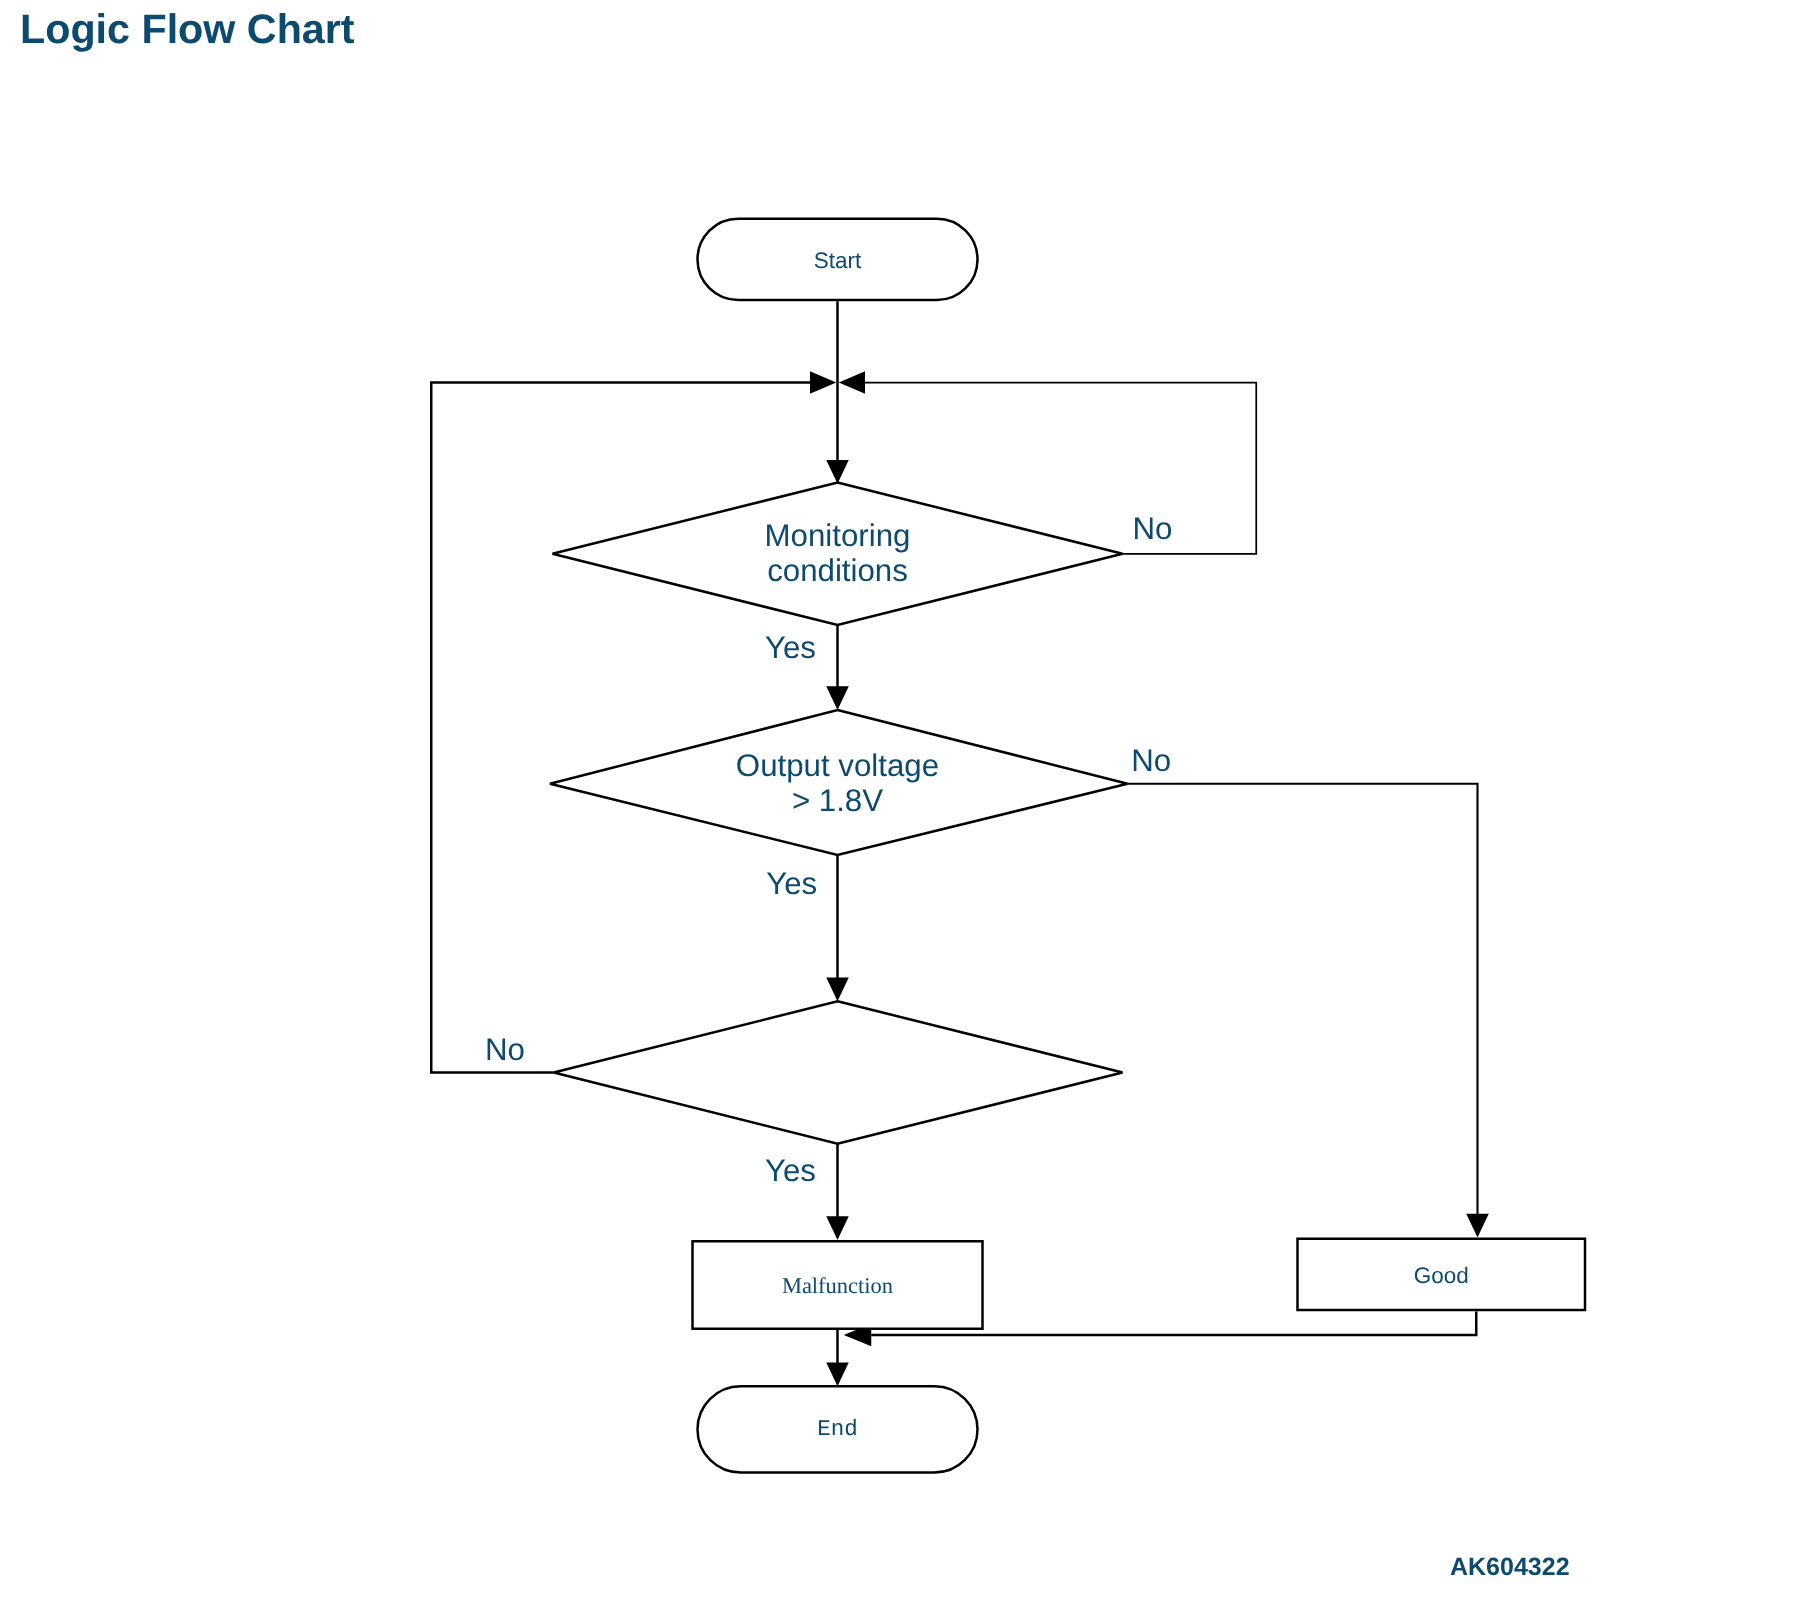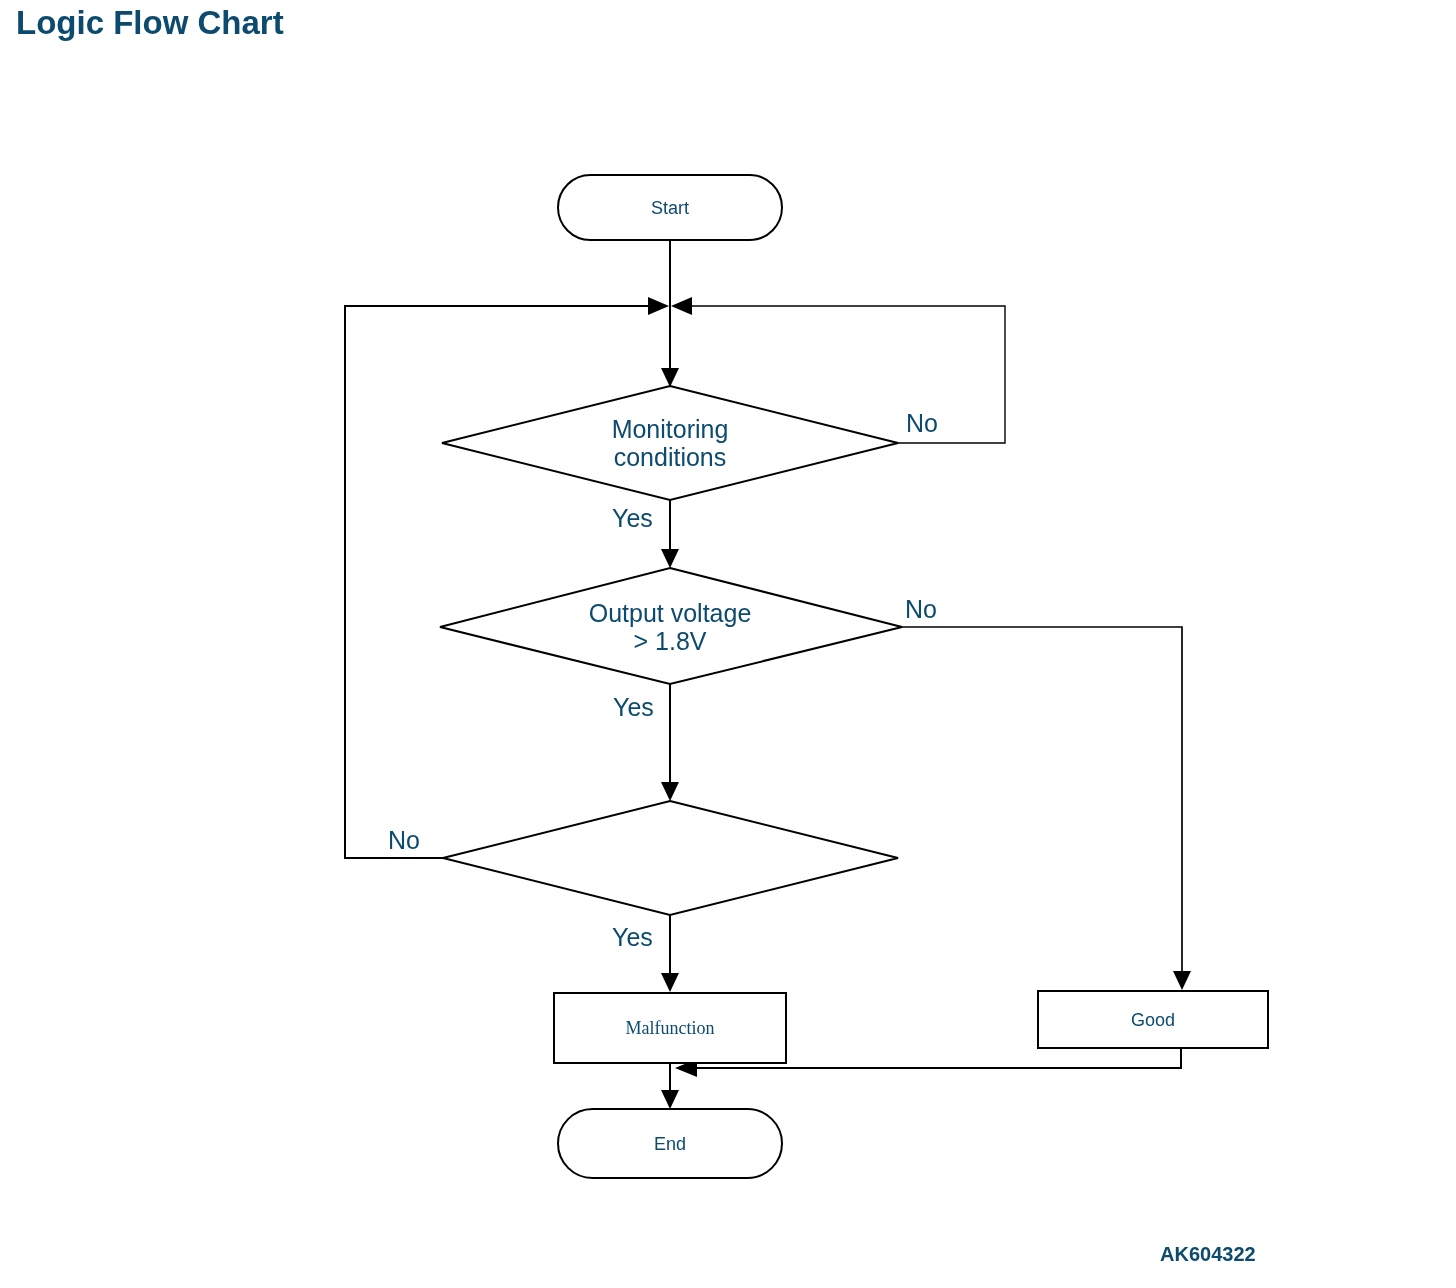--- a/index.html
+++ b/index.html
@@ -38,21 +38,21 @@
     border: 2px solid #000000;
     background: #ffffff;
     display: flex;
     align-items: center;
     justify-content: center;
     font-size: 18px;
     line-height: 28px;
     text-align: center;
   }
   .terminator-start { left: 557px; top: 174px; width: 226px; height: 67px; border-radius: 34px; }
-  .terminator-end   { left: 557px; top: 1108px; width: 226px; height: 71px; border-radius: 36px; }
+  .terminator-end   { left: 557px; top: 1108px; width: 226px; height: 71px; border-radius: 36px; font-family: Liberation Mono, monospace; }
   .process-malfunction { left: 553px; top: 992px; width: 234px; height: 72px; font-family: Liberation Serif, serif; }
   .process-good        { left: 1010px; top: 990px; width: 232px; height: 59px; margin-left: 27px; }
   .diamond-label {
     position: absolute;
     width: 300px;
     text-align: center;
     font-size: 25px;
     line-height: 28px;
   }
   .d1-label { left: 520px; top: 415px; }

